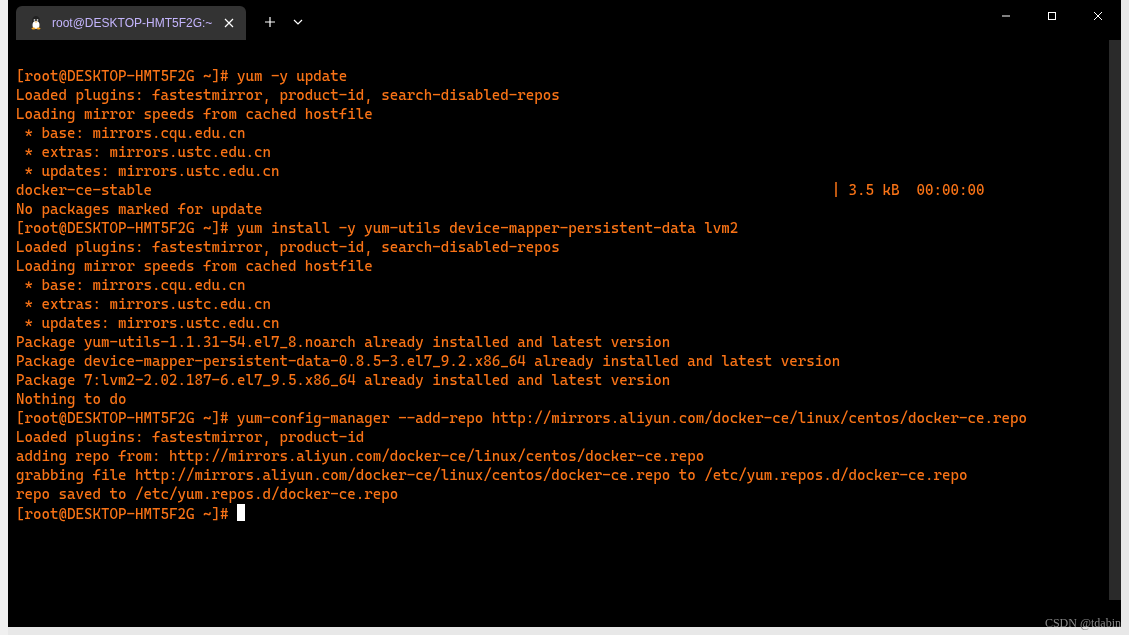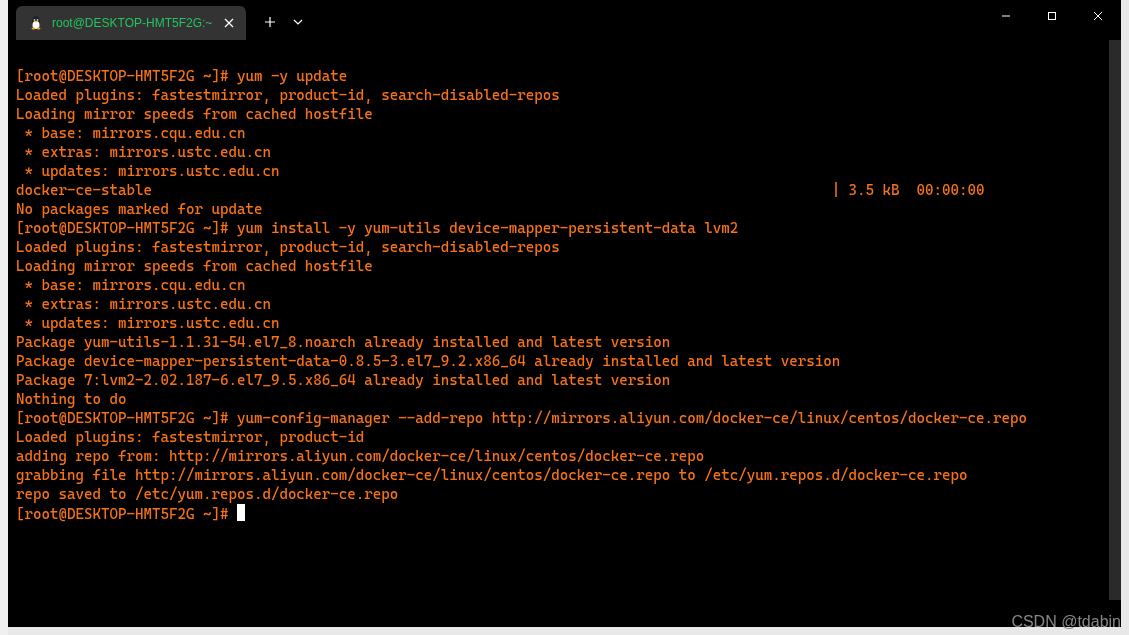--- a/index.html
+++ b/index.html
@@ -45,21 +45,21 @@
       min-width: 230px;
     }
     .tab-icon {
       width: 16px;
       height: 16px;
       display: flex;
       align-items: center;
       justify-content: center;
     }
     .tab-title {
-      color: #22c55e;
+      color: #c4b5fd;
       font-size: 12px;
       font-family: 'Segoe UI', sans-serif;
       flex: 1;
       white-space: nowrap;
       overflow: hidden;
       text-overflow: ellipsis;
     }
     .tab-close {
       width: 18px;
       height: 18px;
@@ -130,22 +130,22 @@
       height: 17px;
       background: #ffffff;
       vertical-align: text-bottom;
       margin-bottom: 1px;
     }
     .watermark {
       position: absolute;
       right: 8px;
       bottom: 4px;
       color: #888888;
-      font-size: 16px;
-      font-family: Liberation Sans, sans-serif;
+      font-size: 12px;
+      font-family: Liberation Serif, serif;
     }
     .scrollbar {
       position: absolute;
       right: 0;
       top: 40px;
       width: 12px;
       height: 560px;
       background: #2a2a2a;
     }
     .left-strip {

